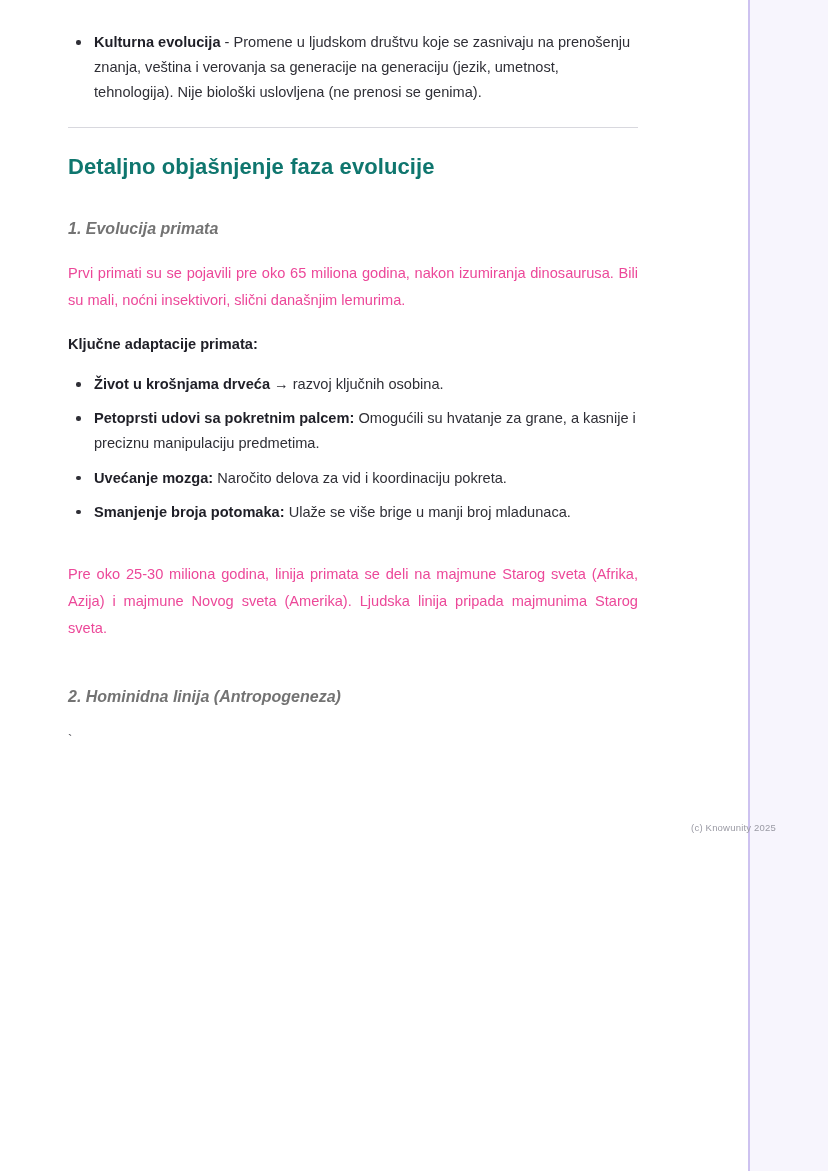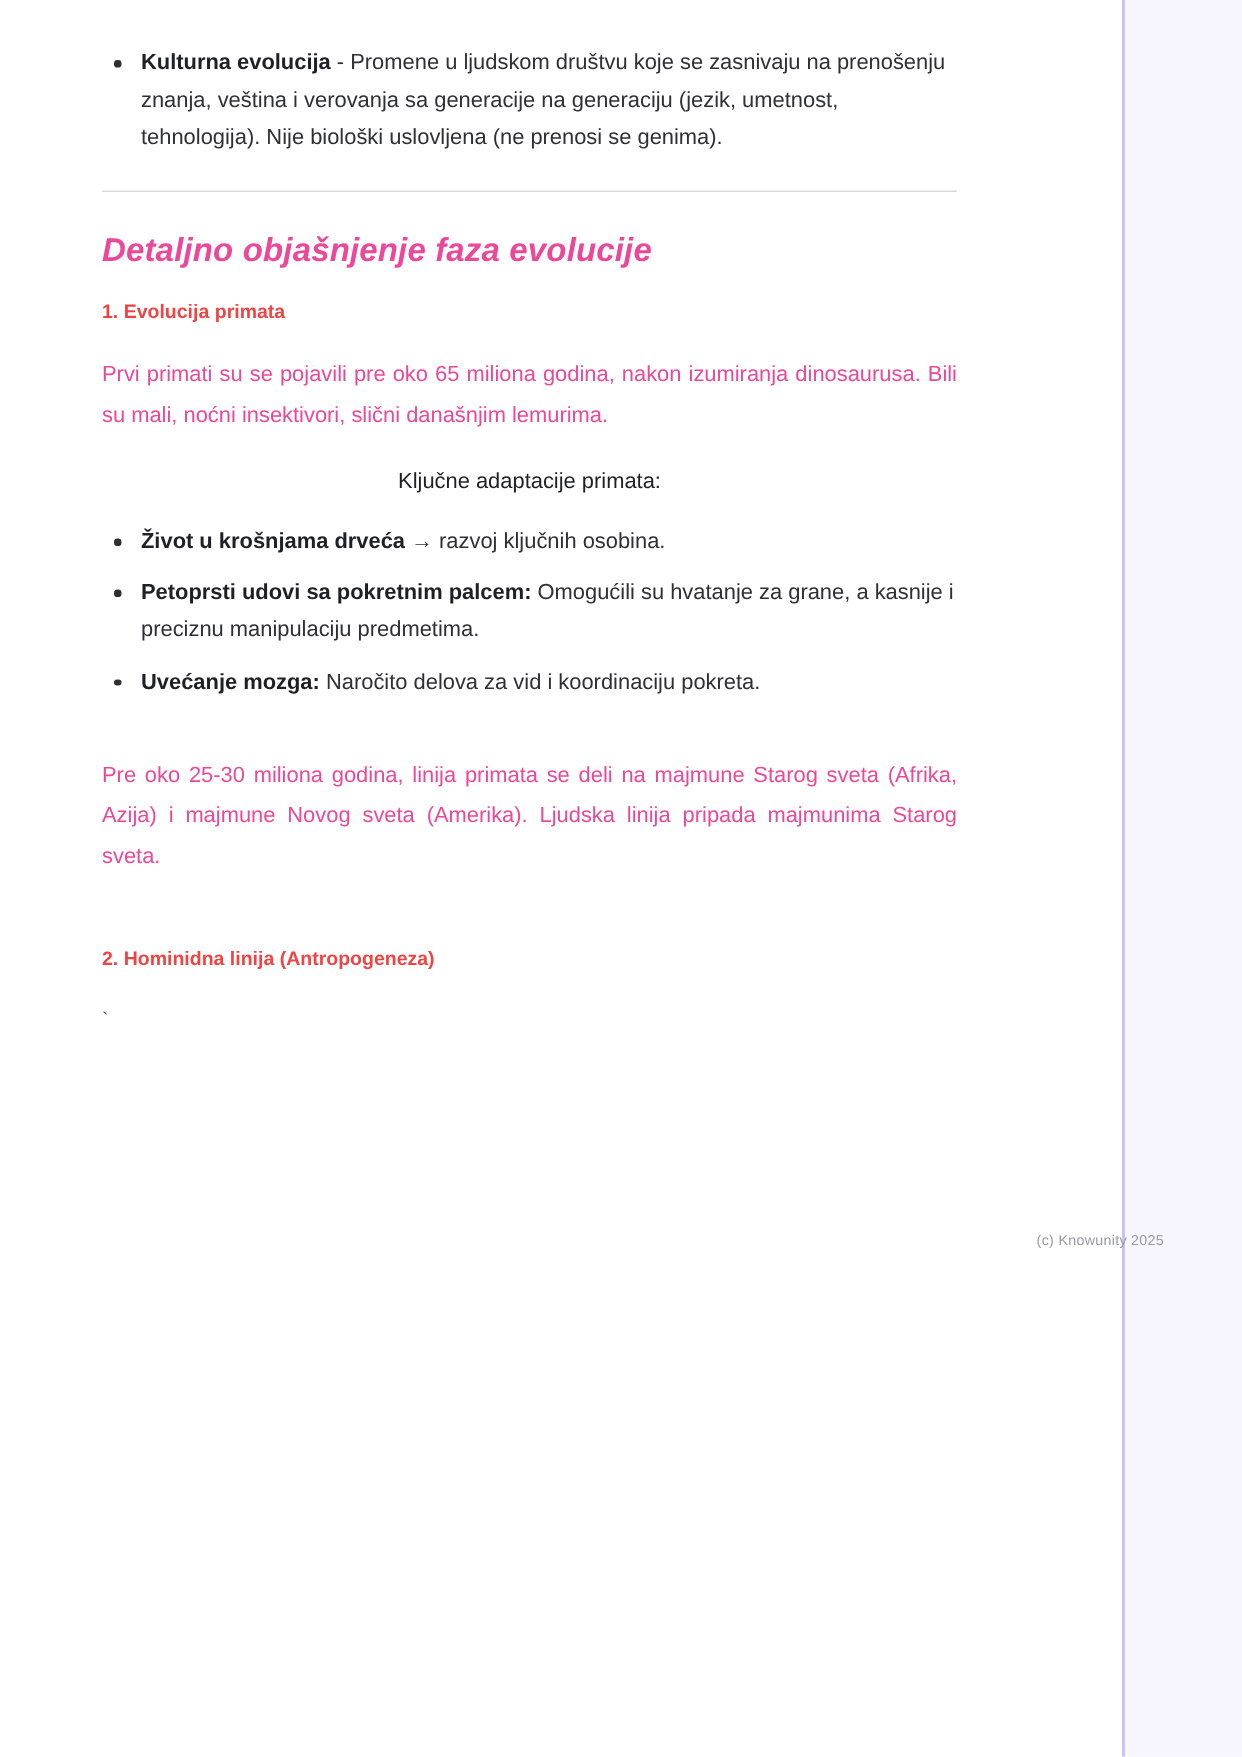--- a/index.html
+++ b/index.html
@@ -73,52 +73,51 @@
 
   .divider {
     border: none;
     border-top: 1px solid #d8d8de;
     margin: 22px 0 26px 0;
     width: 100%;
   }
 
   h2.section-title {
     font-size: 22px;
-    color: #ec4899;
+    color: #0f766e;
     font-weight: bold;
-    margin: 0 0 20px 0;
+    margin: 0 0 40px 0;
     letter-spacing: 0.1px;
-    font-style: italic;
   }
 
   h3.sub-title {
-    font-size: 13px;
-    color: #ef4444;
+    font-size: 16px;
+    color: #737373;
     font-weight: bold;
     margin: 0 0 22px 0;
+    font-style: italic;
   }
 
   h3.sub-title.second {
     margin-top: 46px;
   }
 
   p.para {
     font-size: 14.6px;
     line-height: 1.85;
     margin: 0 0 22px 0;
     text-align: justify;
     color: #ec4899;
   }
 
   p.lead-bold {
     font-size: 14.6px;
-    font-weight: normal;
+    font-weight: bold;
     margin: 0 0 20px 0;
     color: #1f1f27;
-    text-align: center;
   }
 
   .tick {
     font-size: 13px;
     color: #55555c;
     margin-top: 26px;
     letter-spacing: 0;
   }
 
   .footer {
@@ -158,20 +157,23 @@
     <ul class="bullets">
       <li>
         <span class="b">Život u krošnjama drveća</span><span> → razvoj ključnih osobina.</span>
       </li>
       <li>
         <span class="b">Petoprsti udovi sa pokretnim palcem:</span><span> Omogućili su hvatanje za grane, a kasnije i preciznu manipulaciju predmetima.</span>
       </li>
       <li>
         <span class="b">Uvećanje mozga:</span><span> Naročito delova za vid i koordinaciju pokreta.</span>
       </li>
+      <li>
+        <span class="b">Smanjenje broja potomaka:</span><span> Ulaže se više brige u manji broj mladunaca.</span>
+      </li>
     </ul>
 
     <p class="para" style="margin-top:36px;">Pre oko 25-30 miliona godina, linija primata se deli na majmune Starog sveta (Afrika, Azija) i majmune Novog sveta (Amerika). Ljudska linija pripada majmunima Starog sveta.</p>
 
     <h3 class="sub-title second">2. Hominidna linija (Antropogeneza)</h3>
 
 
     <div class="tick">`</div>
 
   </div>

